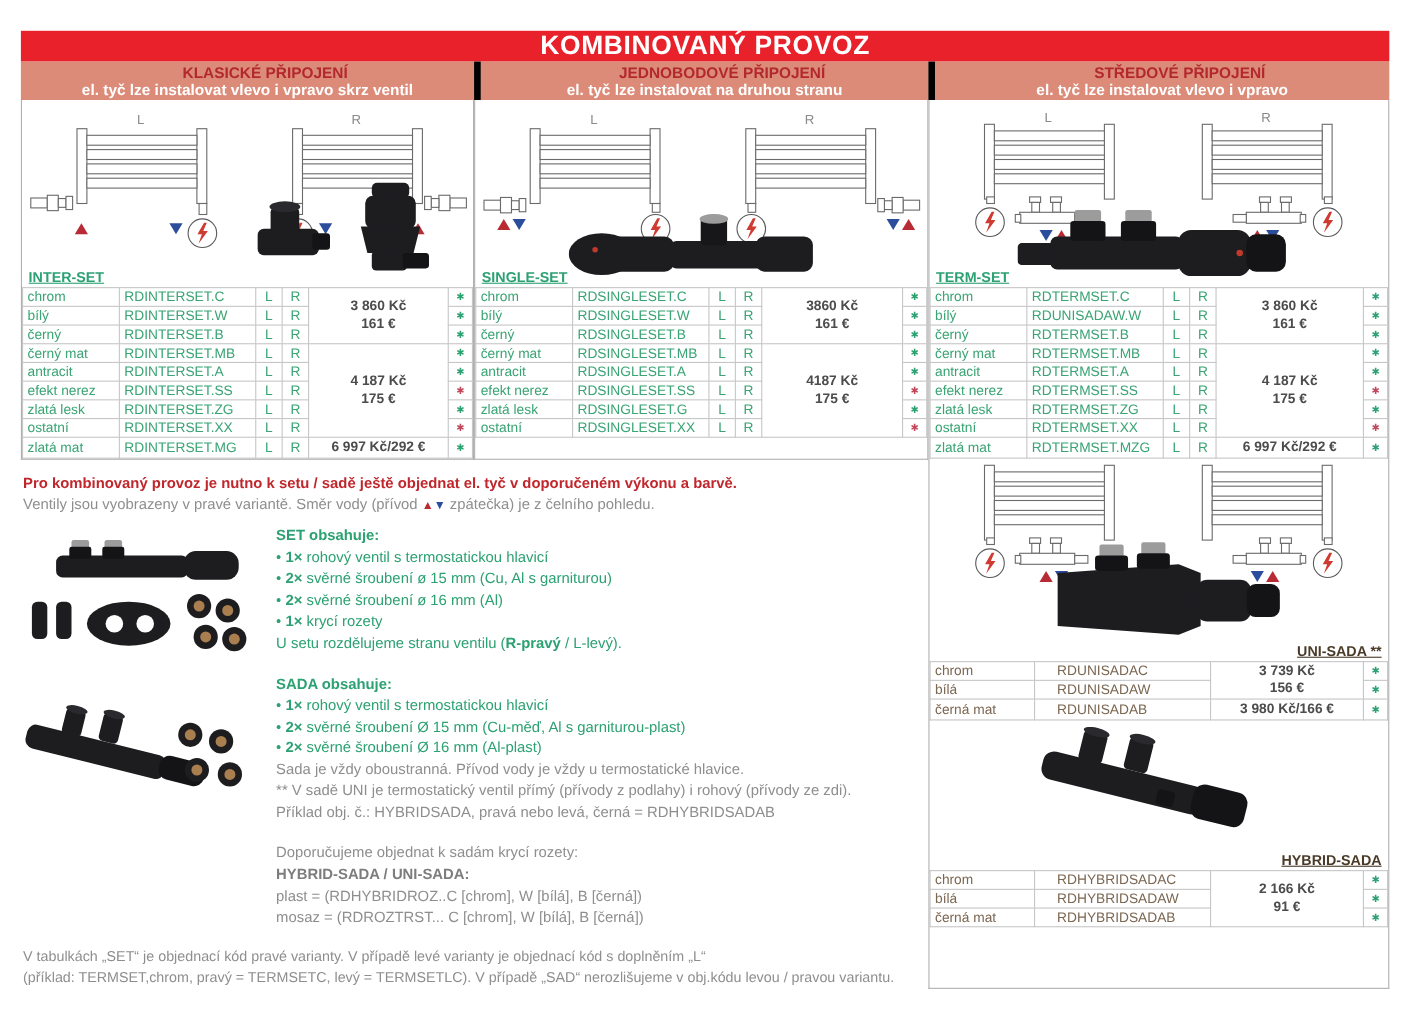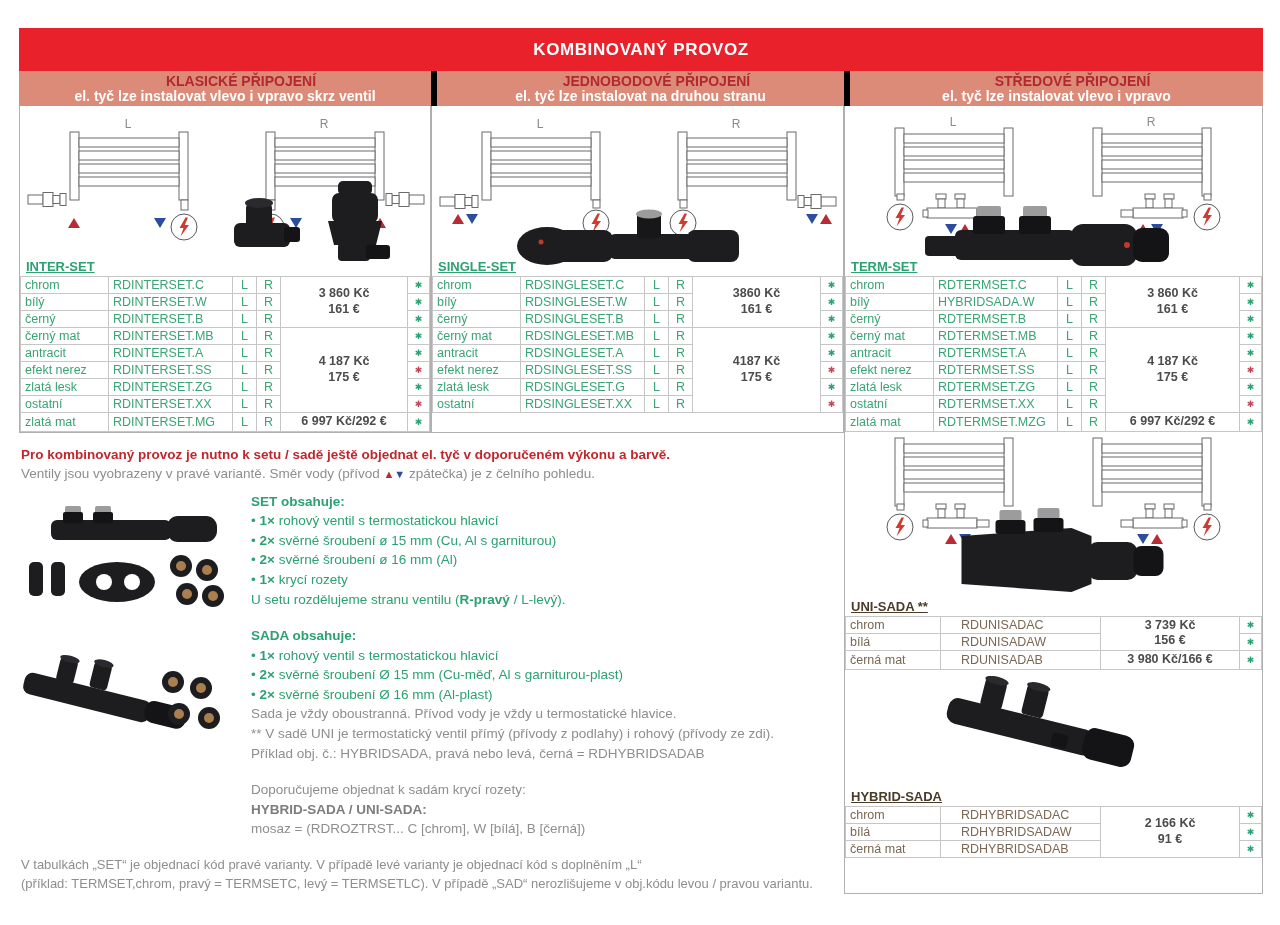--- a/index.html
+++ b/index.html
@@ -1,37 +1,37 @@
 <!DOCTYPE html>
 <html><head>
 <meta charset="utf-8">
 <style>
   * { box-sizing: border-box; }
   body { margin:0; width:1280px; height:925px; background:#fff; overflow:hidden;
          font-family:"Liberation Sans", sans-serif; }
   .page { width:1244px; margin:28px 0 0 19px; position:relative; }
 
-  .banner { height:43px; background:#e8212b; display:flex; align-items:center; justify-content:center;
-            color:#fff; font-weight:700; font-size:17px; letter-spacing:.6px; }
+  .banner { height:28px; background:#e8212b; display:flex; align-items:center; justify-content:center;
+            color:#fff; font-weight:700; font-size:24px; letter-spacing:.6px; }
 
   .cols { display:grid; grid-template-columns:412px 413px 419px; }
   .colcell { position:relative; }
   .col-head { background:#dc8b79; height:35px; padding-top:2px; text-align:center; }
   .col-head.sep { border-left:6px solid #000000; }
   .col-title { color:#b3282d; font-weight:700; font-size:14px; line-height:17px;padding-left:32px; }
   .col-sub   { color:#fff; font-weight:700; font-size:14px; line-height:13px; }
   .col-box { border:1px solid #b0b0b0; border-top:none; background:#fff; height:calc(100% - 35px); }
 
   .diagram { position:relative; height:150px; }
   .diagram svg text { font-size:12px; fill:#8a8a8a; }
   .photo { position:absolute; z-index:3; pointer-events:none; }
 
   .tbl-title { font-weight:700; font-size:13px; padding:3px 6px 2px;text-decoration:underline; }
   .green-t { color:#2ca172; }
-  .brown-t { color:#4a3b29; }
+  .brown-t { color:#4a3b29;text-align:right; }
   table.price { width:100%; border-collapse:collapse; font-size:12.5px; table-layout:fixed; }
   table.price td { border:1px solid #c6c6c6; padding:1px 4px; height:17px; overflow:hidden; white-space:nowrap; }
   .set-table td  { color:#3aa474; }
   .sada-table td { color:#7b6752; }
   .set-table .c-color { width:88px; }
   .set-table .c-code  { width:124px; }
   .set-table .c-lr    { width:24px; text-align:center; }
   .sada-table .c-color{ width:95px; }
   .sada-table .c-code { width:160px;padding-left:20px; }
   table.price .c-price{ color:#4c4c4c; font-weight:700; text-align:center; line-height:1.25; white-space:normal; }
@@ -372,21 +372,21 @@
               <tr>
                 <td class="c-color">chrom</td>
                 <td class="c-code">RDTERMSET.C</td>
                 <td class="c-lr">L</td>
                 <td class="c-lr">R</td>
                 <td class="c-price" rowspan="3">3 860 Kč<br>161 €</td>
                 <td class="c-star star-green">✱</td>
               </tr>
               <tr>
                 <td class="c-color">bílý</td>
-                <td class="c-code">HYBRIDSADA.W</td>
+                <td class="c-code">RDUNISADAW.W</td>
                 <td class="c-lr">L</td>
                 <td class="c-lr">R</td>
                 <td class="c-star star-green">✱</td>
               </tr>
               <tr>
                 <td class="c-color">černý</td>
                 <td class="c-code">RDTERMSET.B</td>
                 <td class="c-lr">L</td>
                 <td class="c-lr">R</td>
                 <td class="c-star star-green">✱</td>
@@ -598,20 +598,21 @@
             <div>• <b>2×</b> <span>svěrné šroubení Ø 15 mm (Cu-měď, Al s garniturou-plast)</span></div>
             <div>• <b>2×</b> <span>svěrné šroubení Ø 16 mm (Al-plast)</span></div>
             <div class="sada-notes">Sada je vždy oboustranná. Přívod vody je vždy u termostatické hlavice.</div>
             <div class="sada-notes">** V sadě UNI je termostatický ventil přímý (přívody z podlahy) i rohový (přívody ze zdi).</div>
             <div class="sada-notes">Příklad obj. č.: HYBRIDSADA, pravá nebo levá, černá = RDHYBRIDSADAB</div>
           </div>
 
           <div class="rec">
             <div>Doporučujeme objednat k sadám krycí rozety:</div>
             <div class="ttl">HYBRID-SADA / UNI-SADA:</div>
+            <div>plast = (RDHYBRIDROZ..C [chrom], W [bílá], B [černá])</div>
             <div>mosaz = (RDROZTRST...  C [chrom], W [bílá], B [černá])</div>
           </div>
         </div>
       </div>
 
       <div class="footer">
         <div>V tabulkách „SET“ je objednací kód pravé varianty. V případě levé varianty je objednací kód s doplněním „L“</div>
         <div>(příklad: TERMSET,chrom, pravý = TERMSETC, levý = TERMSETLC).  V případě „SAD“ nerozlišujeme v obj.kódu levou / pravou variantu.</div>
       </div>
     </div>

